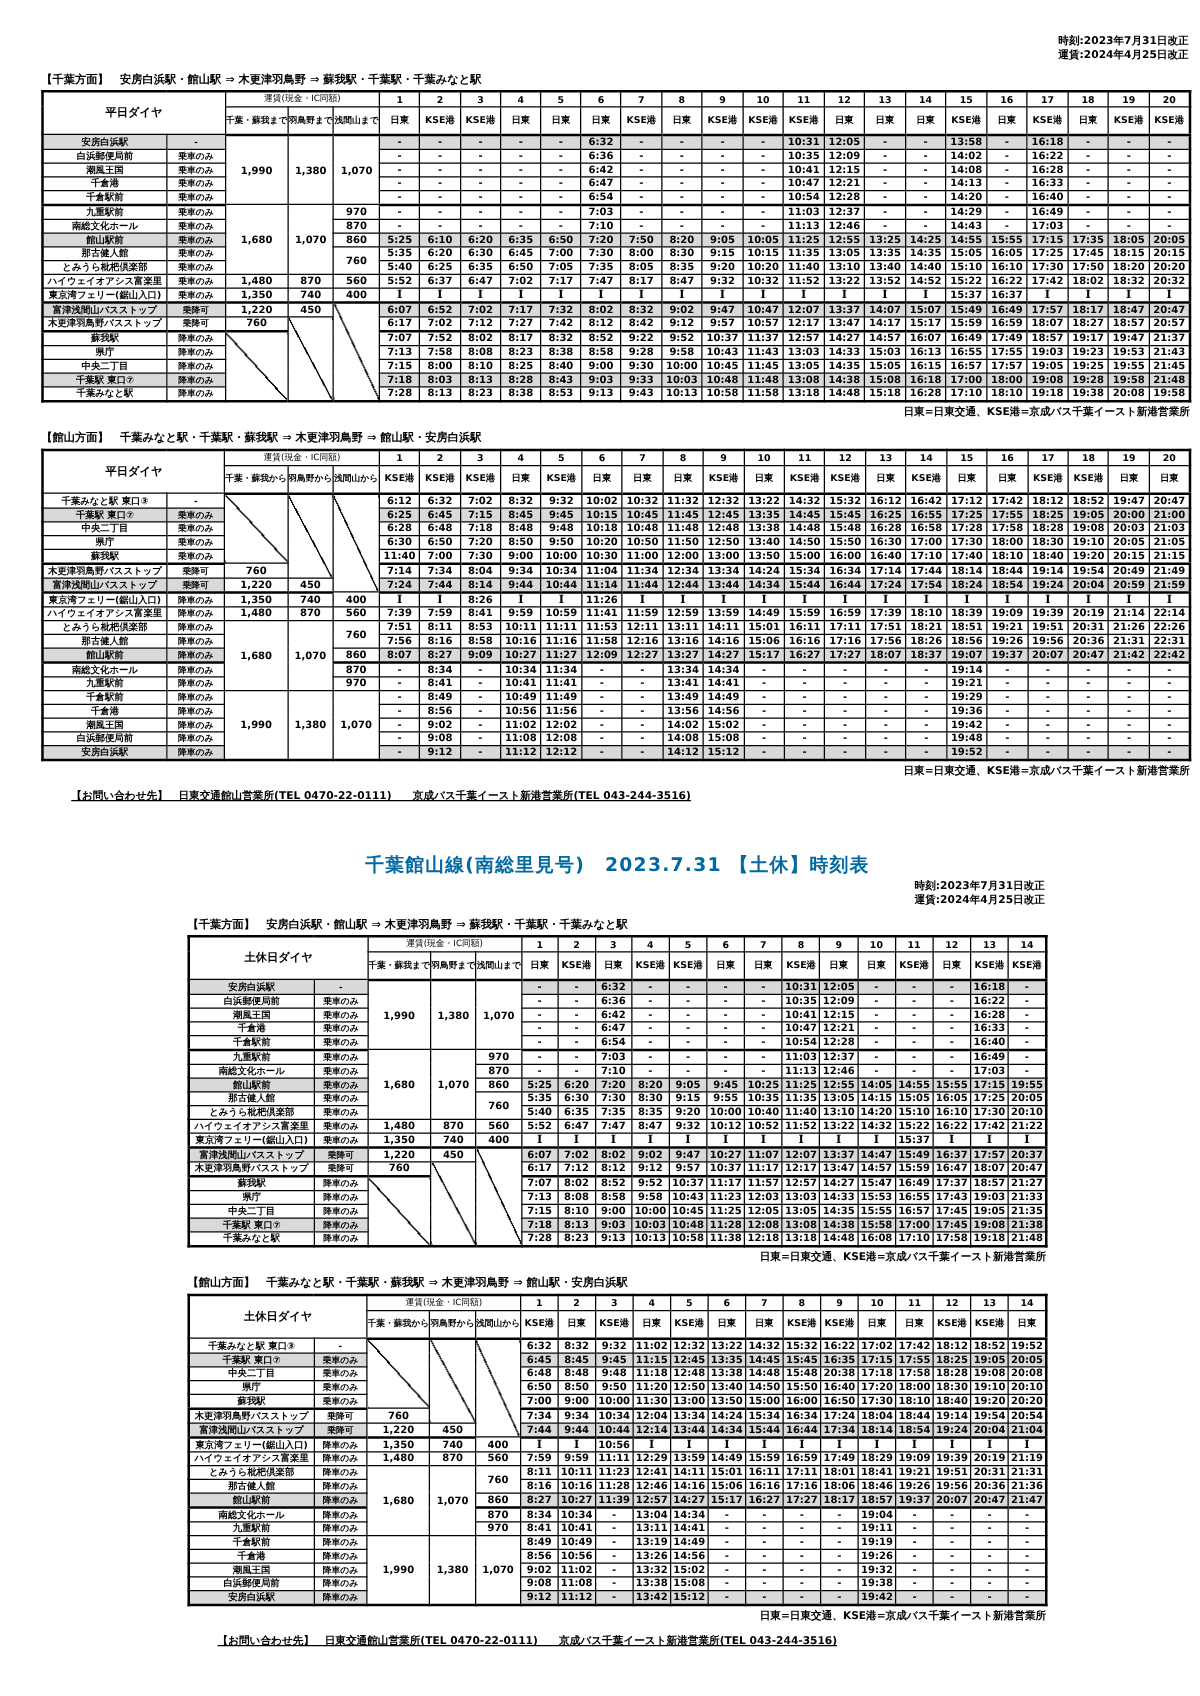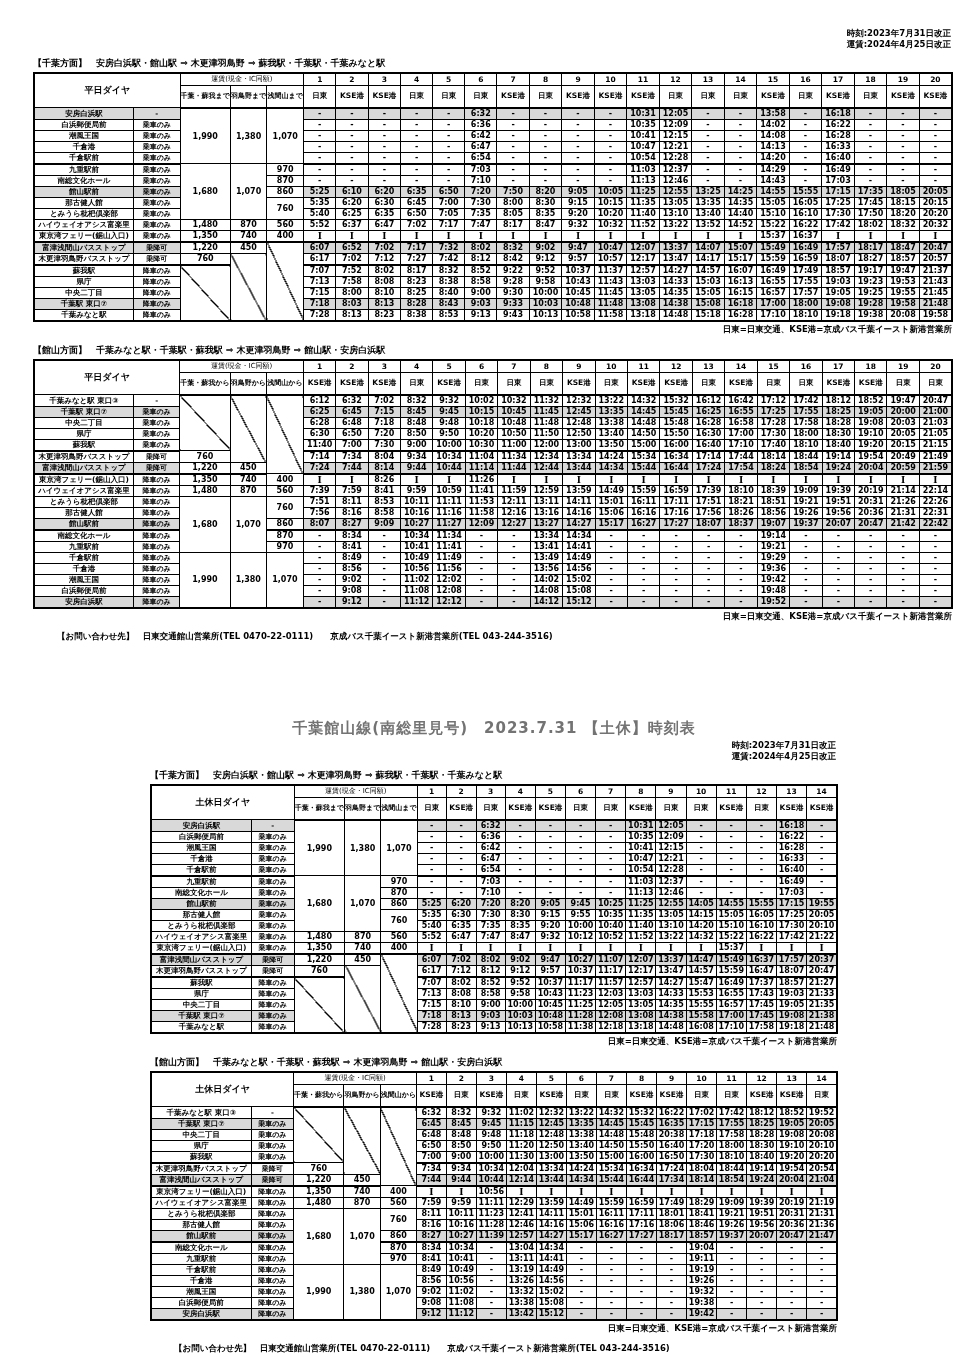--- a/index.html
+++ b/index.html
@@ -1,41 +1,41 @@
 <!DOCTYPE html>
 <html><head>
 <meta charset="utf-8">
 <style>
   html,body{margin:0;padding:0;background:#fff;}
   body{width:960px;font-family:"DejaVu Sans","Liberation Sans",sans-serif;color:#000;}
   .section{position:relative;}
   .sec-weekday{padding-top:26px;margin-left:33px;width:920px;}
   .sec-holiday{padding-top:40px;margin-left:150px;width:688px;}
   h1.page-title{font-size:15px;font-weight:bold;text-align:center;margin:0 0 2px 0;letter-spacing:1px;}
-  .sec-holiday h1.page-title{color:#737373;margin-top:36px;}
+  .sec-holiday h1.page-title{color:#0369a1;}
   .rev{ text-align:right;font-size:8.5px;font-weight:bold;line-height:1.35;margin:2px 2px 6px 0;}
   .caption{font-size:9px;font-weight:bold;margin:4px 0 2px 0;}
   table.tt{border-collapse:collapse;table-layout:fixed;border:2px solid #000;}
   table.tt th,table.tt td{border:1px solid #000;padding:0;text-align:center;overflow:hidden;white-space:nowrap;}
   th.dia{font-size:9px;font-weight:bold;}
   th.fare-hd{font-size:7px;font-weight:normal;height:11px;}
   th.colnum{font-size:7.5px;font-weight:bold;height:11px;}
   th.farecol{font-size:7px;font-weight:bold;white-space:normal;line-height:1.1;height:21px;}
   th.oper{font-size:7.5px;font-weight:bold;height:21px;}
   td.station{font-size:7.5px;font-weight:bold;text-align:left;padding-left:2px;height:10px;line-height:10px;}
   td.btype{font-size:7px;font-weight:bold;height:10px;line-height:10px;}
   td.fare{font-size:8px;font-weight:bold;}
   td.time{font-size:8px;font-weight:bold;height:10px;line-height:10px;}
   td.pass{font-family:"DejaVu Serif","Liberation Serif",serif;font-weight:bold;font-size:9px;}
   td.hl{background:#d9d9d9;}
   td.diag{background-image:linear-gradient(to top right,transparent calc(50% - 0.6px),#000 calc(50% - 0.6px),#000 calc(50% + 0.6px),transparent calc(50% + 0.6px));}
   tr.sep td{border-bottom-width:2px;}
   thead tr:last-child th{border-bottom-width:2px;}
   .note{font-size:8.5px;font-weight:bold;text-align:right;margin:2px 1px 8px 0;}
-  .contact{font-size:8.5px;font-weight:bold;margin:4px 0 0 24px;}
+  .contact{font-size:8.5px;font-weight:bold;margin:4px 0 0 24px;text-decoration:underline;}
 </style>
 </head>
 <body>
 
 <div class="section sec-weekday">
   <div class="rev">
     <div>時刻:2023年7月31日改正</div>
     <div>運賃:2024年4月25日改正</div>
   </div>
   <div class="caption">【千葉方面】　安房白浜駅・館山駅 ⇒ 木更津羽鳥野 ⇒ 蘇我駅・千葉駅・千葉みなと駅</div>

